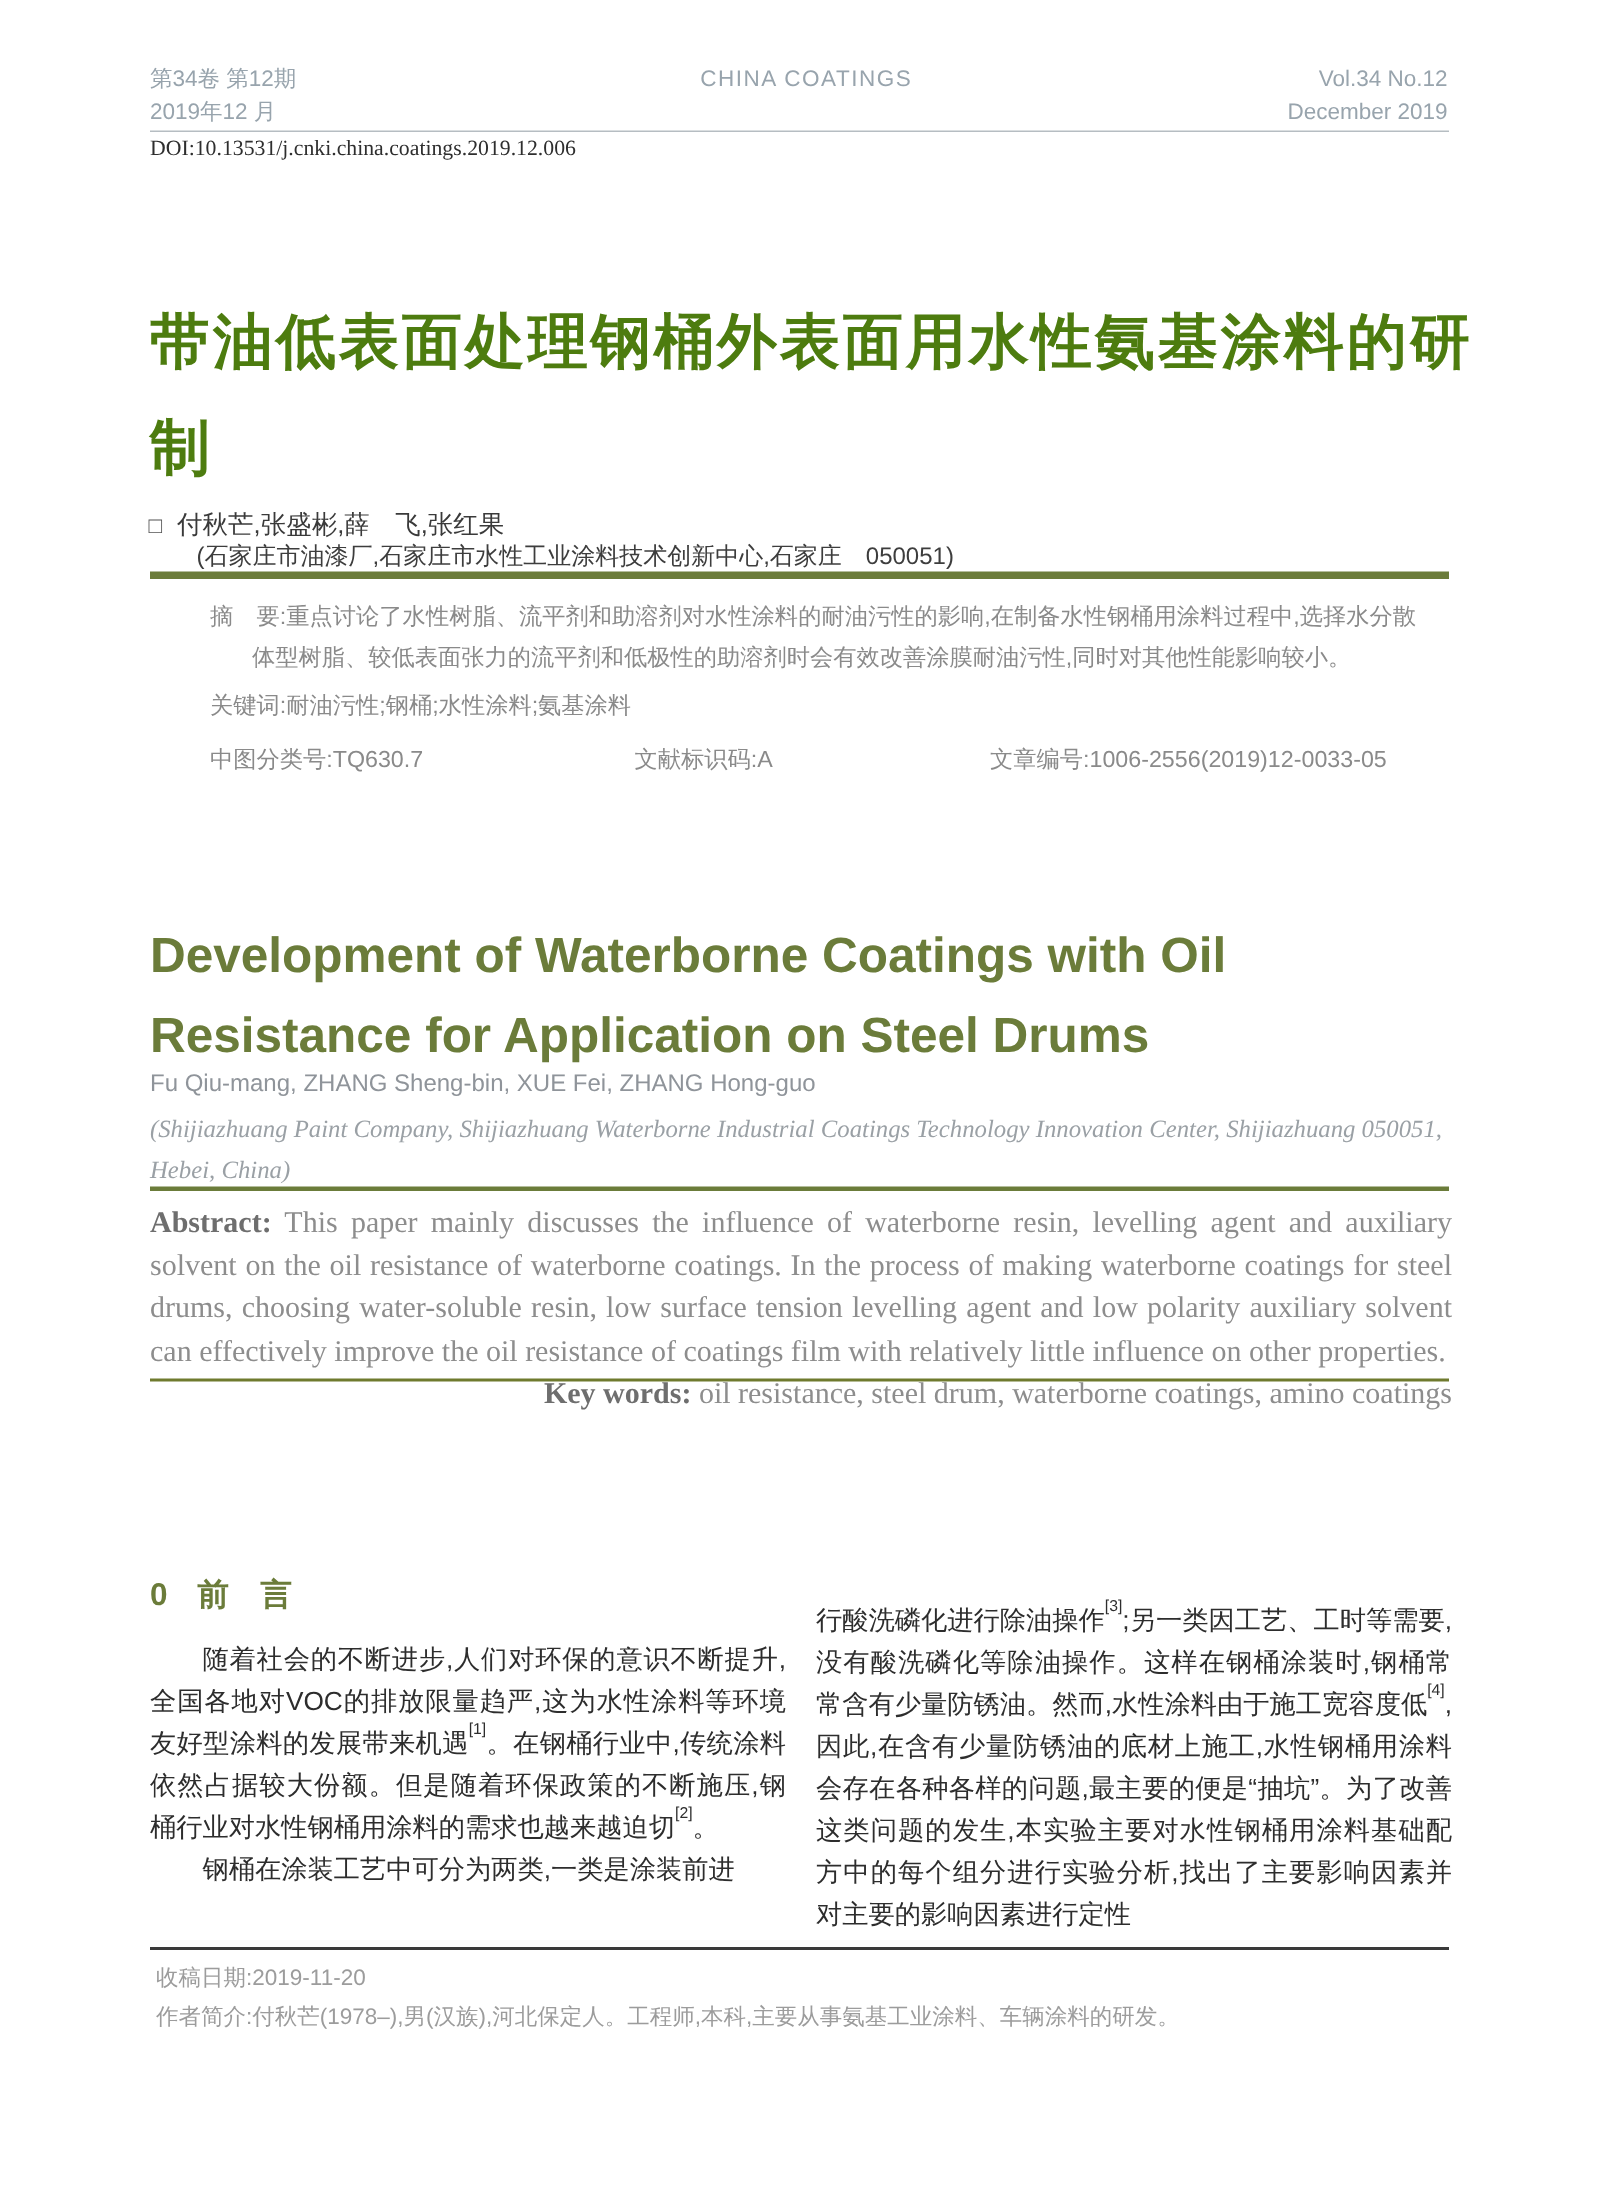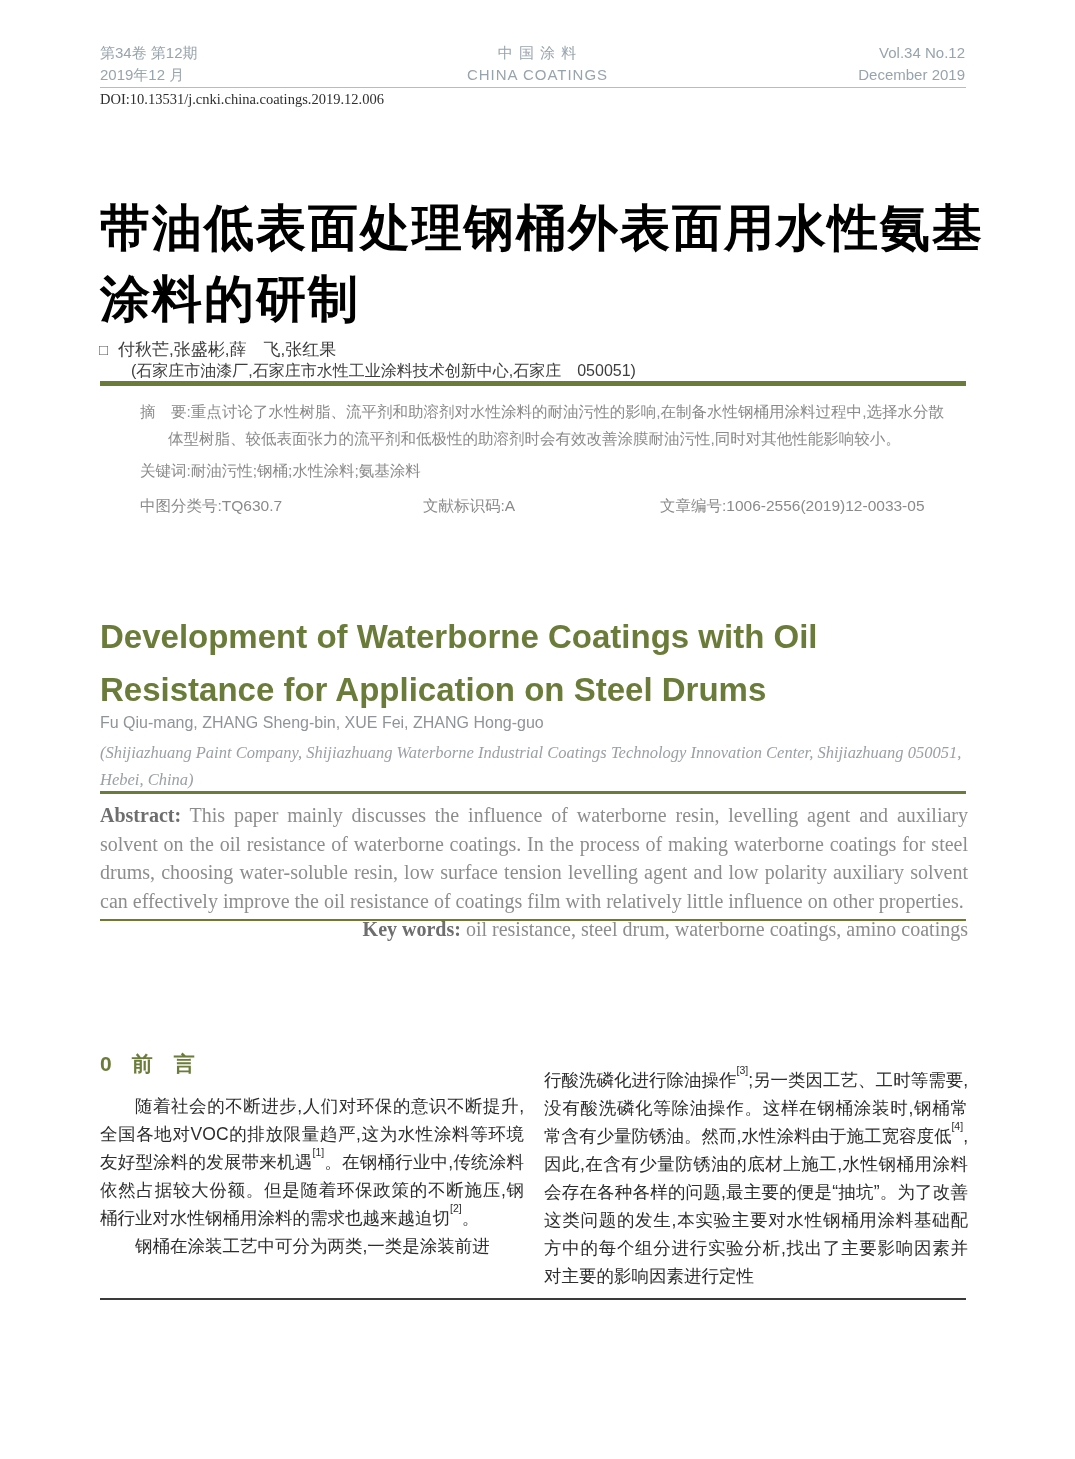--- a/index.html
+++ b/index.html
@@ -14,21 +14,21 @@
   
   .hdr { position:absolute; top:42px; color:#98a4ad; font-size:15px; line-height:22px; }
   .hdr-left   { left:100px; text-align:left; }
   .hdr-center { left:0; right:0; text-align:center; letter-spacing:1px; }
   .hdr-right  { right:110px; text-align:right; }
   .hdr-rule { position:absolute; left:100px; width:866px; top:87px; height:1px; background:#b6bdc2; }
   .doi { position:absolute; left:100px; top:91px; font-family:"Liberation Serif", serif; font-size:14.5px; color:#2e2e2e; }
   
   .cn-title {
     position:absolute; left:100px; top:193px; width:884px;
-    color:#000000; font-size:50px; line-height:71px; font-weight:bold;
+    color:#4d7c0f; font-size:40px; line-height:71px; font-weight:bold;
     letter-spacing:2px;
   }
   .cn-authors { position:absolute; left:99px; top:338px; font-size:17px; color:#3a3a3a; }
   .cn-authors .marker { color:#555; margin-right:10px; font-size:15px; }
   .cn-affil { position:absolute; left:131px; top:361px; font-size:16px; color:#3d3d3d; }
   .rule-accent-thick { position:absolute; left:100px; top:381px; width:866px; height:5px; background:#6b7c3a; }
   
   .cn-abs { position:absolute; left:140px; top:398px; width:804px; color:#8a8a8a; font-size:15.5px; line-height:27px; }
   .cn-abs .abs-p { padding-left:28px; text-indent:-28px; text-align:justify; }
   .cn-abs .kw-line { margin-top:5px; }
@@ -80,21 +80,20 @@
 </head>
 <body>
 
 <div class="page">
 
   <div class="hdr hdr-left">
     <div>第34卷 第12期</div>
     <div>2019年12 月</div>
   </div>
   <div class="hdr hdr-center">
-    <div>中 国 涂 料</div>
     <div>CHINA COATINGS</div>
   </div>
   <div class="hdr hdr-right">
     <div>Vol.34 No.12</div>
     <div>December 2019</div>
   </div>
   <div class="hdr-rule"></div>
   <div class="doi">DOI:10.13531/j.cnki.china.coatings.2019.12.006</div>
 
   <h1 class="cn-title">带油低表面处理钢桶外表面用水性氨基涂料的研制</h1>
@@ -131,18 +130,22 @@
     </div>
     <p class="indent"><span>随着社会的不断进步,人们对环保的意识不断提升,全国各地对VOC的排放限量趋严,这为水性涂料等环境友好型涂料的发展带来机遇</span><sup>[1]</sup><span>。在钢桶行业中,传统涂料依然占据较大份额。但是随着环保政策的不断施压,钢桶行业对水性钢桶用涂料的需求也越来越迫切</span><sup>[2]</sup><span>。</span></p>
     <p class="indent"><span>钢桶在涂装工艺中可分为两类,一类是涂装前进</span></p>
   </div>
 
   <div class="col col-right">
     <p><span>行酸洗磷化进行除油操作</span><sup>[3]</sup><span>;另一类因工艺、工时等需要,没有酸洗磷化等除油操作。这样在钢桶涂装时,钢桶常常含有少量防锈油。然而,水性涂料由于施工宽容度低</span><sup>[4]</sup><span>,因此,在含有少量防锈油的底材上施工,水性钢桶用涂料会存在各种各样的问题,最主要的便是“抽坑”。为了改善这类问题的发生,本实验主要对水性钢桶用涂料基础配方中的每个组分进行实验分析,找出了主要影响因素并对主要的影响因素进行定性</span></p>
   </div>
 
   <div class="foot-rule"></div>
+  <div class="footnotes">
+    <div>收稿日期:2019-11-20</div>
+    <div>作者简介:付秋芒(1978–),男(汉族),河北保定人。工程师,本科,主要从事氨基工业涂料、车辆涂料的研发。</div>
+  </div>
 
   <div class="page-footer">
     <span>Technical Research and Development</span><span class="cnpart">技术研发</span><span class="bar"></span><span class="pnum">33</span>
   </div>
 
 </div>
 
 </body></html>

